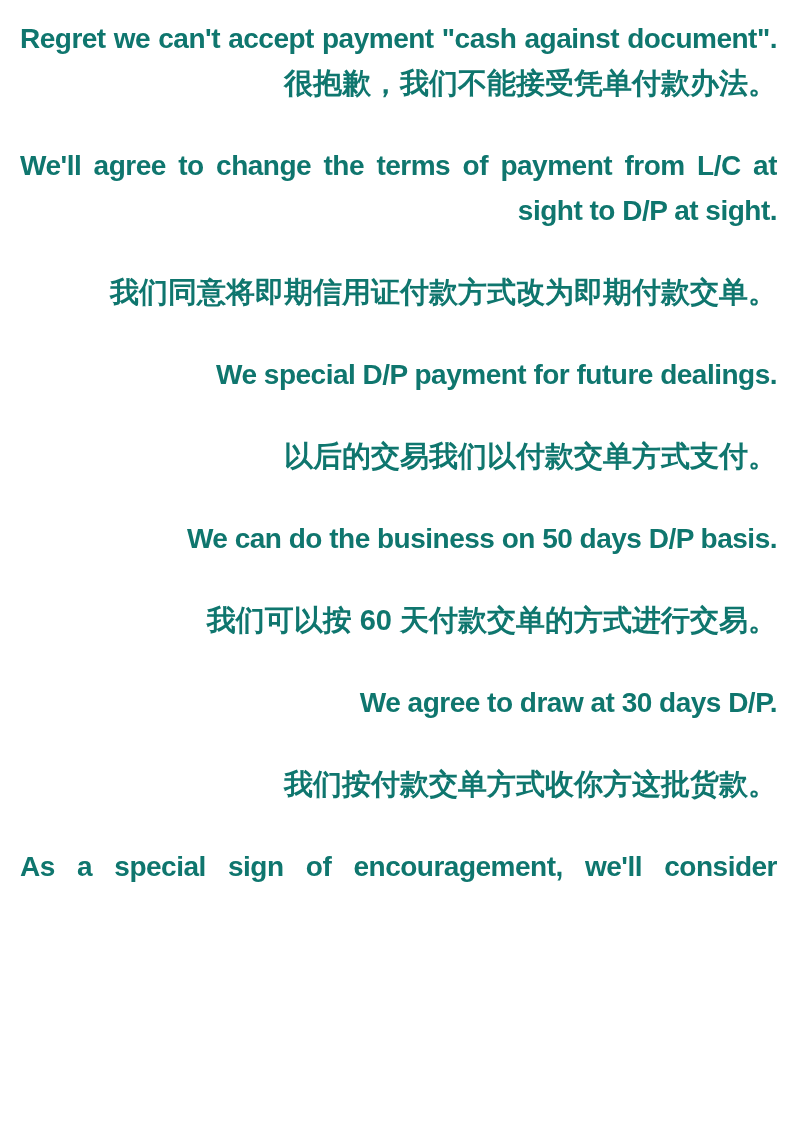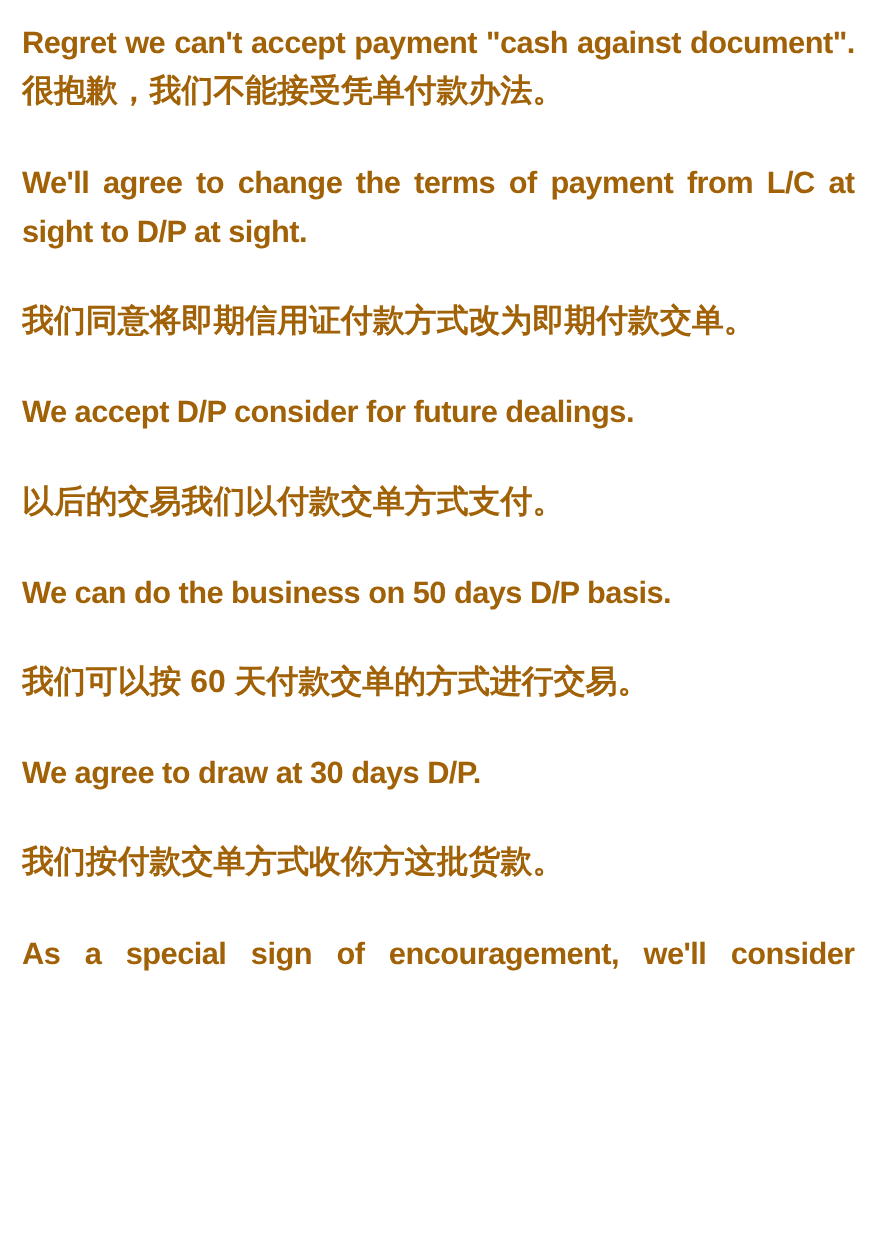--- a/index.html
+++ b/index.html
@@ -6,34 +6,35 @@
     margin: 0;
     padding: 0;
     background: #ffffff;
   }
   .page {
     position: relative;
     width: 793px;
     height: 1122px;
     box-sizing: border-box;
     background: #ffffff;
-    color: #a16207;
+    color: #0f766e;
     padding: 16px 16px 0 20px;
     overflow: hidden;
     font-family: "Liberation Sans", "DejaVu Sans", sans-serif;
     font-weight: 600;
   }
   .para {
     margin: 0 0 37px 0;
   }
   .line {
     display: block;
     height: 45px;
     line-height: 45px;
     overflow: hidden;
+    text-align: right;
   }
   .en {
     font-size: 28px;
     letter-spacing: -0.5px;
   }
   .zh {
     font-size: 29px;
     letter-spacing: 0;
   }
   
@@ -55,21 +56,21 @@
   <div class="para">
     <div class="line en stretch">We'll agree to change the terms of payment from L/C at</div>
     <div class="line en">sight to D/P at sight.</div>
   </div>
 
   <div class="para">
     <div class="line zh">我们同意将即期信用证付款方式改为即期付款交单。</div>
   </div>
 
   <div class="para">
-    <div class="line en">We accept D/P consider for future dealings.</div>
+    <div class="line en">We special D/P payment for future dealings.</div>
   </div>
 
   <div class="para">
     <div class="line zh">以后的交易我们以付款交单方式支付。</div>
   </div>
 
   <div class="para">
     <div class="line en">We can do the business on 50 days D/P basis.</div>
   </div>
 

